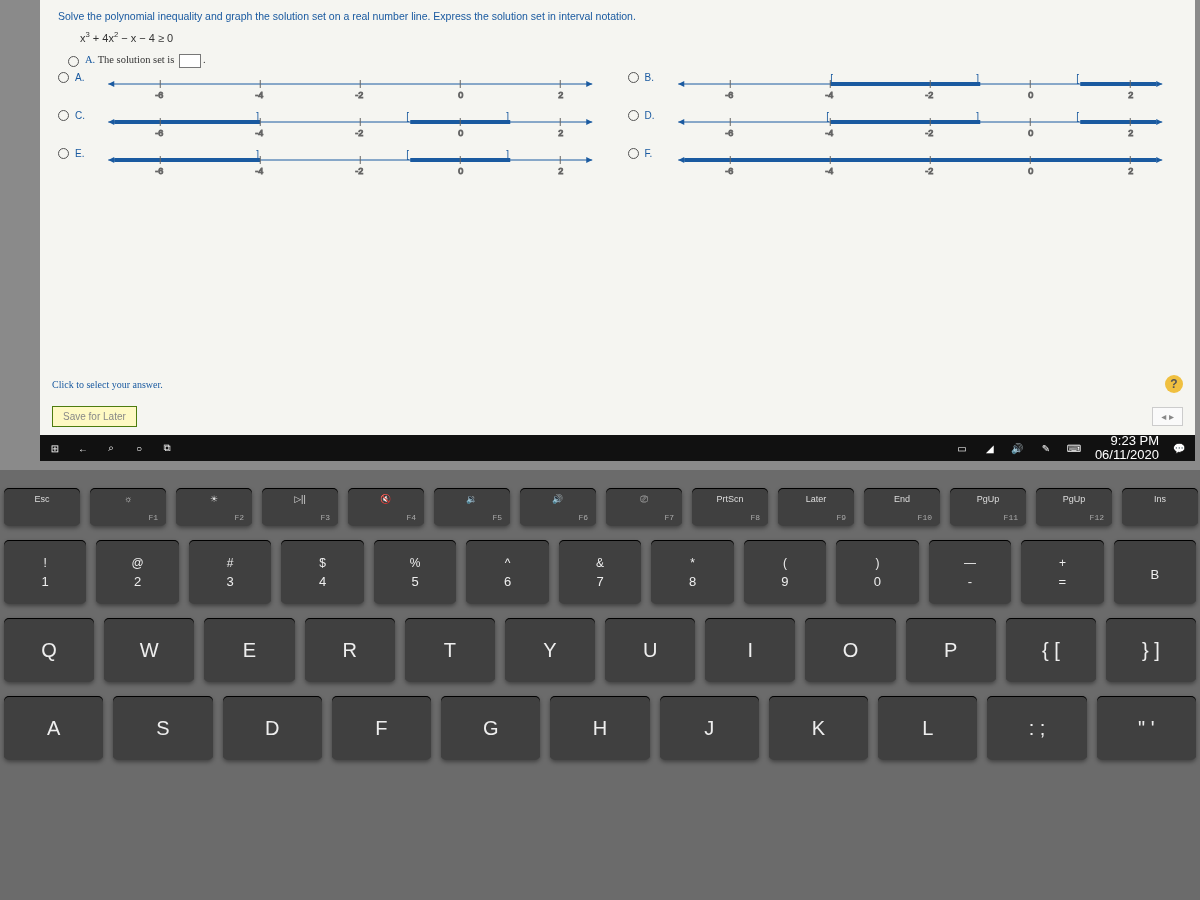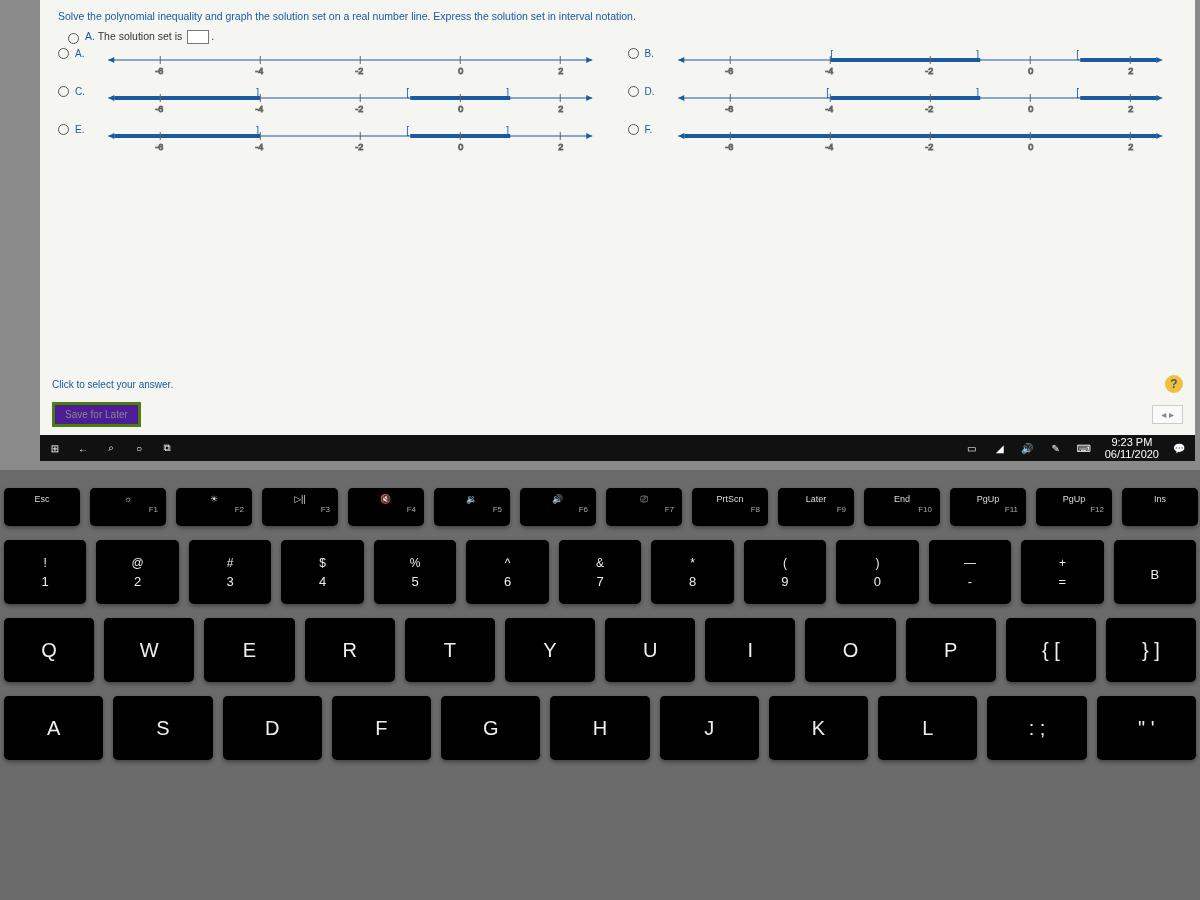--- a/index.html
+++ b/index.html
@@ -22,75 +22,76 @@
     padding: 10px 18px 4px 18px;
     font-size: 10.5px;
     color: #333;
     flex: 1;
     position: relative;
     overflow: hidden;
   }
   .prompt-line { color: #1a5aa0; margin-bottom: 8px; }
   .eq-line { margin: 6px 0 10px 22px; color: #333; font-size: 11px; }
   .sub-prompt { color: #1a5aa0; margin: 6px 0 10px 0; }
-  .choice-row { display:flex; align-items:flex-end; margin: 6px 0 2px 10px; }
+  .choice-row { display:flex; align-items:center; margin: 6px 0 2px 10px; font-family: Liberation Serif, serif; }
   .radio { width:11px;height:11px;border:1px solid #555;border-radius:50%;margin-right:6px;margin-top:2px;flex-shrink:0; }
   .choice-text strong{ color:#1a5aa0; font-weight:normal; }
   .ans-box{display:inline-block;width:22px;height:14px;border:1px solid #777;background:#fff;vertical-align:middle;margin:0 2px;}
   .hint{color:#1a5aa0;font-size:10px;margin-left:28px;margin-top:2px;}
   .choose-graph{color:#1a5aa0;margin:10px 0 4px 0;}
   .graph-grid{display:grid;grid-template-columns:1fr 1fr;gap:2px 20px;margin-top:4px;}
   .graph-cell{display:flex;align-items:flex-start;}
   .graph-cell .radio{margin-top:0;}
   .glabel{color:#1a5aa0;font-size:10px;margin-right:4px;min-width:14px;}
   svg.numline{flex:1;height:36px;}
   .footer-bar{position:absolute;left:0;right:0;bottom:38px;display:flex;align-items:center;justify-content:space-between;padding:4px 12px;}
-  .click-select{color:#1a5aa0;font-size:10px;}
+  .click-select{color:#1a5aa0;font-size:10px;font-family:Liberation Serif, serif;}
   .help-circ{width:18px;height:18px;border-radius:50%;background:#f0c040;color:#555;font-size:12px;display:flex;align-items:center;justify-content:center;font-weight:bold;}
   .save-row{position:absolute;left:0;right:0;bottom:8px;display:flex;align-items:center;justify-content:space-between;padding:0 12px;}
-  .save-btn{border:3px solid #4d7c0f;background:#4c1d95;color:#888;font-size:10px;padding:4px 10px;}
+  .save-btn{border:1px solid #4d7c0f;background:#fef9c3;color:#888;font-size:10px;padding:4px 10px;}
   .nav-arrows{font-size:10px;color:#888;border:1px solid #ccc;background:#fafafa;padding:3px 8px;}
   
   .taskbar{
     position:absolute;left:40px;top:435px;width:1155px;height:26px;
     background:#111;display:flex;align-items:center;color:#fff;font-size:10px;
     padding:0 8px;justify-content:space-between;
   }
   .tb-left,.tb-right{display:flex;align-items:center;gap:14px;}
   .tb-icon{width:14px;height:14px;display:flex;align-items:center;justify-content:center;}
-  .clock{line-height:1.1;text-align:center;font-size:11px;}
+  .clock{line-height:1.1;text-align:right;font-size:13px;}
   
   .keyboard{
     position:absolute;left:0;top:470px;right:0;height:430px;
     background:#6b6b6b;
     padding:18px 4px 0 4px;
   }
   .krow{display:flex;gap:10px;margin-bottom:14px;justify-content:flex-start;}
   .fnrow .key{height:38px;font-size:9px;}
   .key{
-    background:#000000;color:#eee;border-radius:5px;
+    background:#404040;color:#eee;border-radius:5px;
     display:flex;flex-direction:column;align-items:center;justify-content:center;
     height:64px;min-width:80px;flex:1;
     font-size:14px;position:relative;
     box-shadow:0 1px 0 #000 inset, 0 2px 4px rgba(0,0,0,.4);
   }
   .fnrow .key{min-width:76px;flex:1;}
   .key .top{font-size:12px;}
   .key .bot{font-size:13px;margin-top:4px;}
   .key.letter{font-size:20px;}
   .fnlabel{position:absolute;top:6px;left:0;right:0;text-align:center;font-size:9px;color:#ddd;}
-  .fnsub{position:absolute;bottom:12px;right:8px;font-size:8px;color:#aaa;}
+  .fnsub{position:absolute;bottom:4px;right:8px;font-size:8px;color:#aaa;font-family:Liberation Mono, monospace;}
   sup{font-size:.7em;vertical-align:super;}
 </style>
 </head>
 <body>
 
 <div class="screen-area">
   <div class="question-panel">
     <div class="prompt-line">Solve the polynomial inequality and graph the solution set on a real number line. Express the solution set in interval notation.</div>
+    <div class="eq-line">x<sup>3</sup> + 4x<sup>2</sup> − x − 4 ≥ 0</div>
 
     <div class="choice-row">
       <div class="radio"></div>
       <div class="choice-text">
         <strong>A.</strong>
         <span>The solution set is</span>
         <span class="ans-box"></span>.
       </div>
     </div>
 

